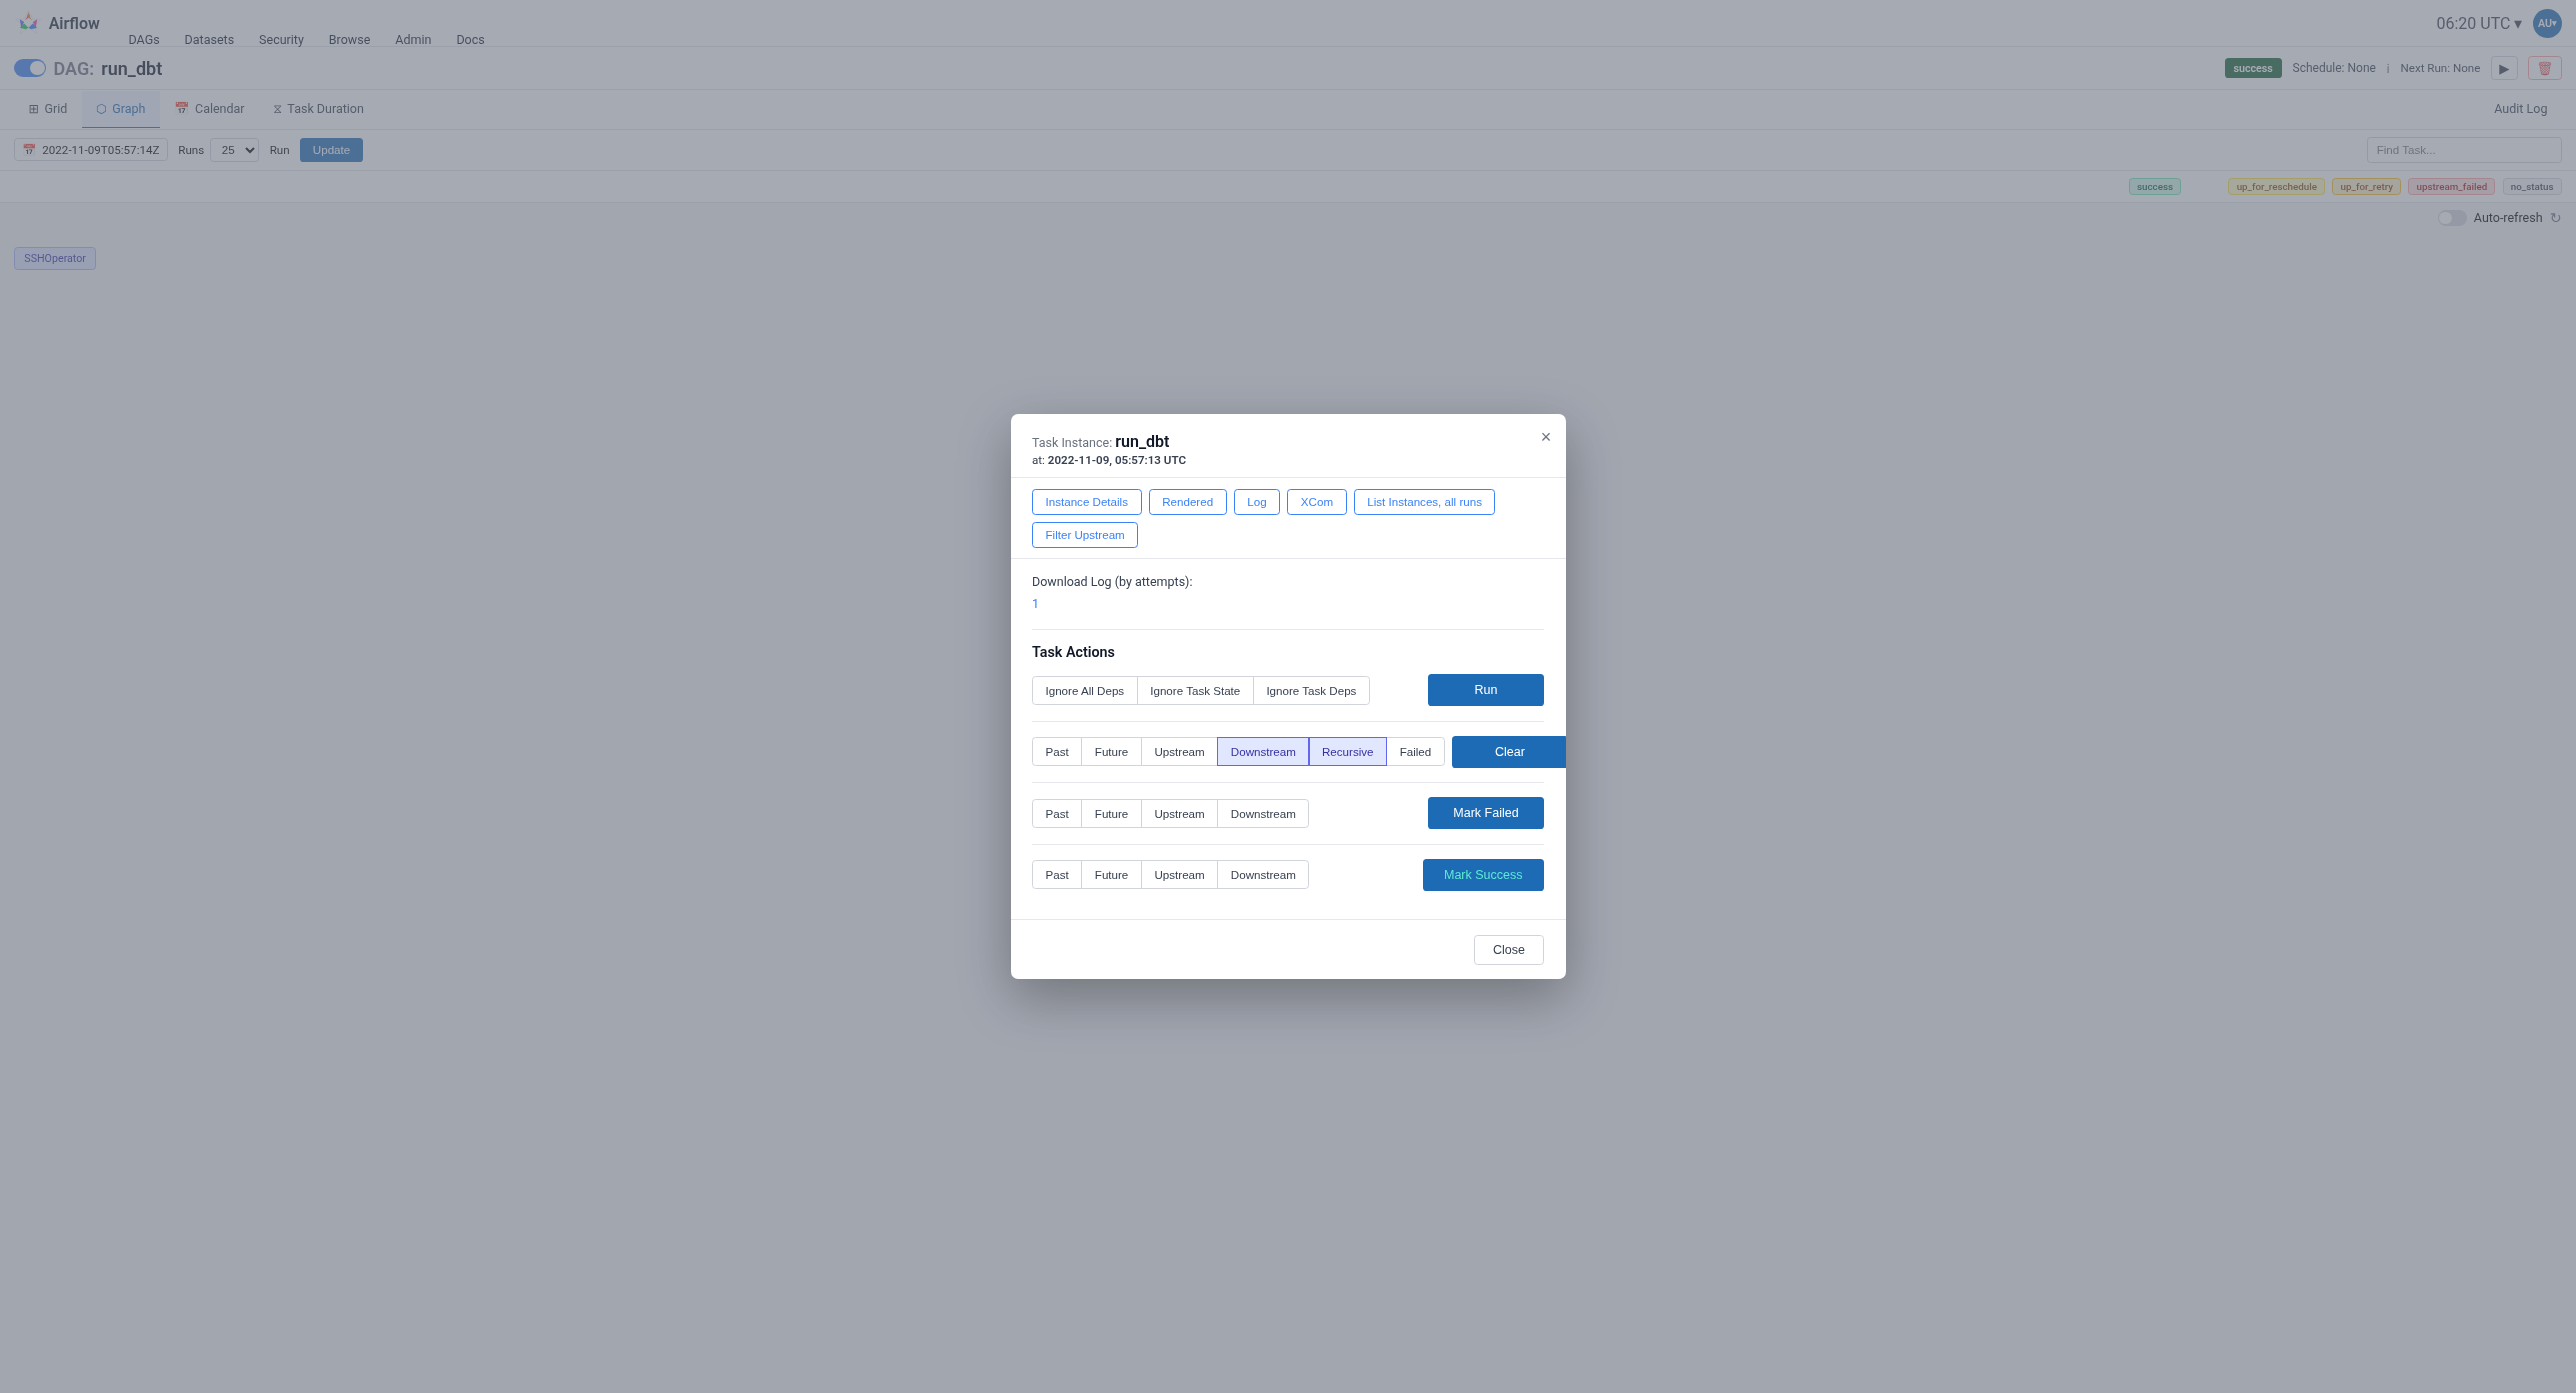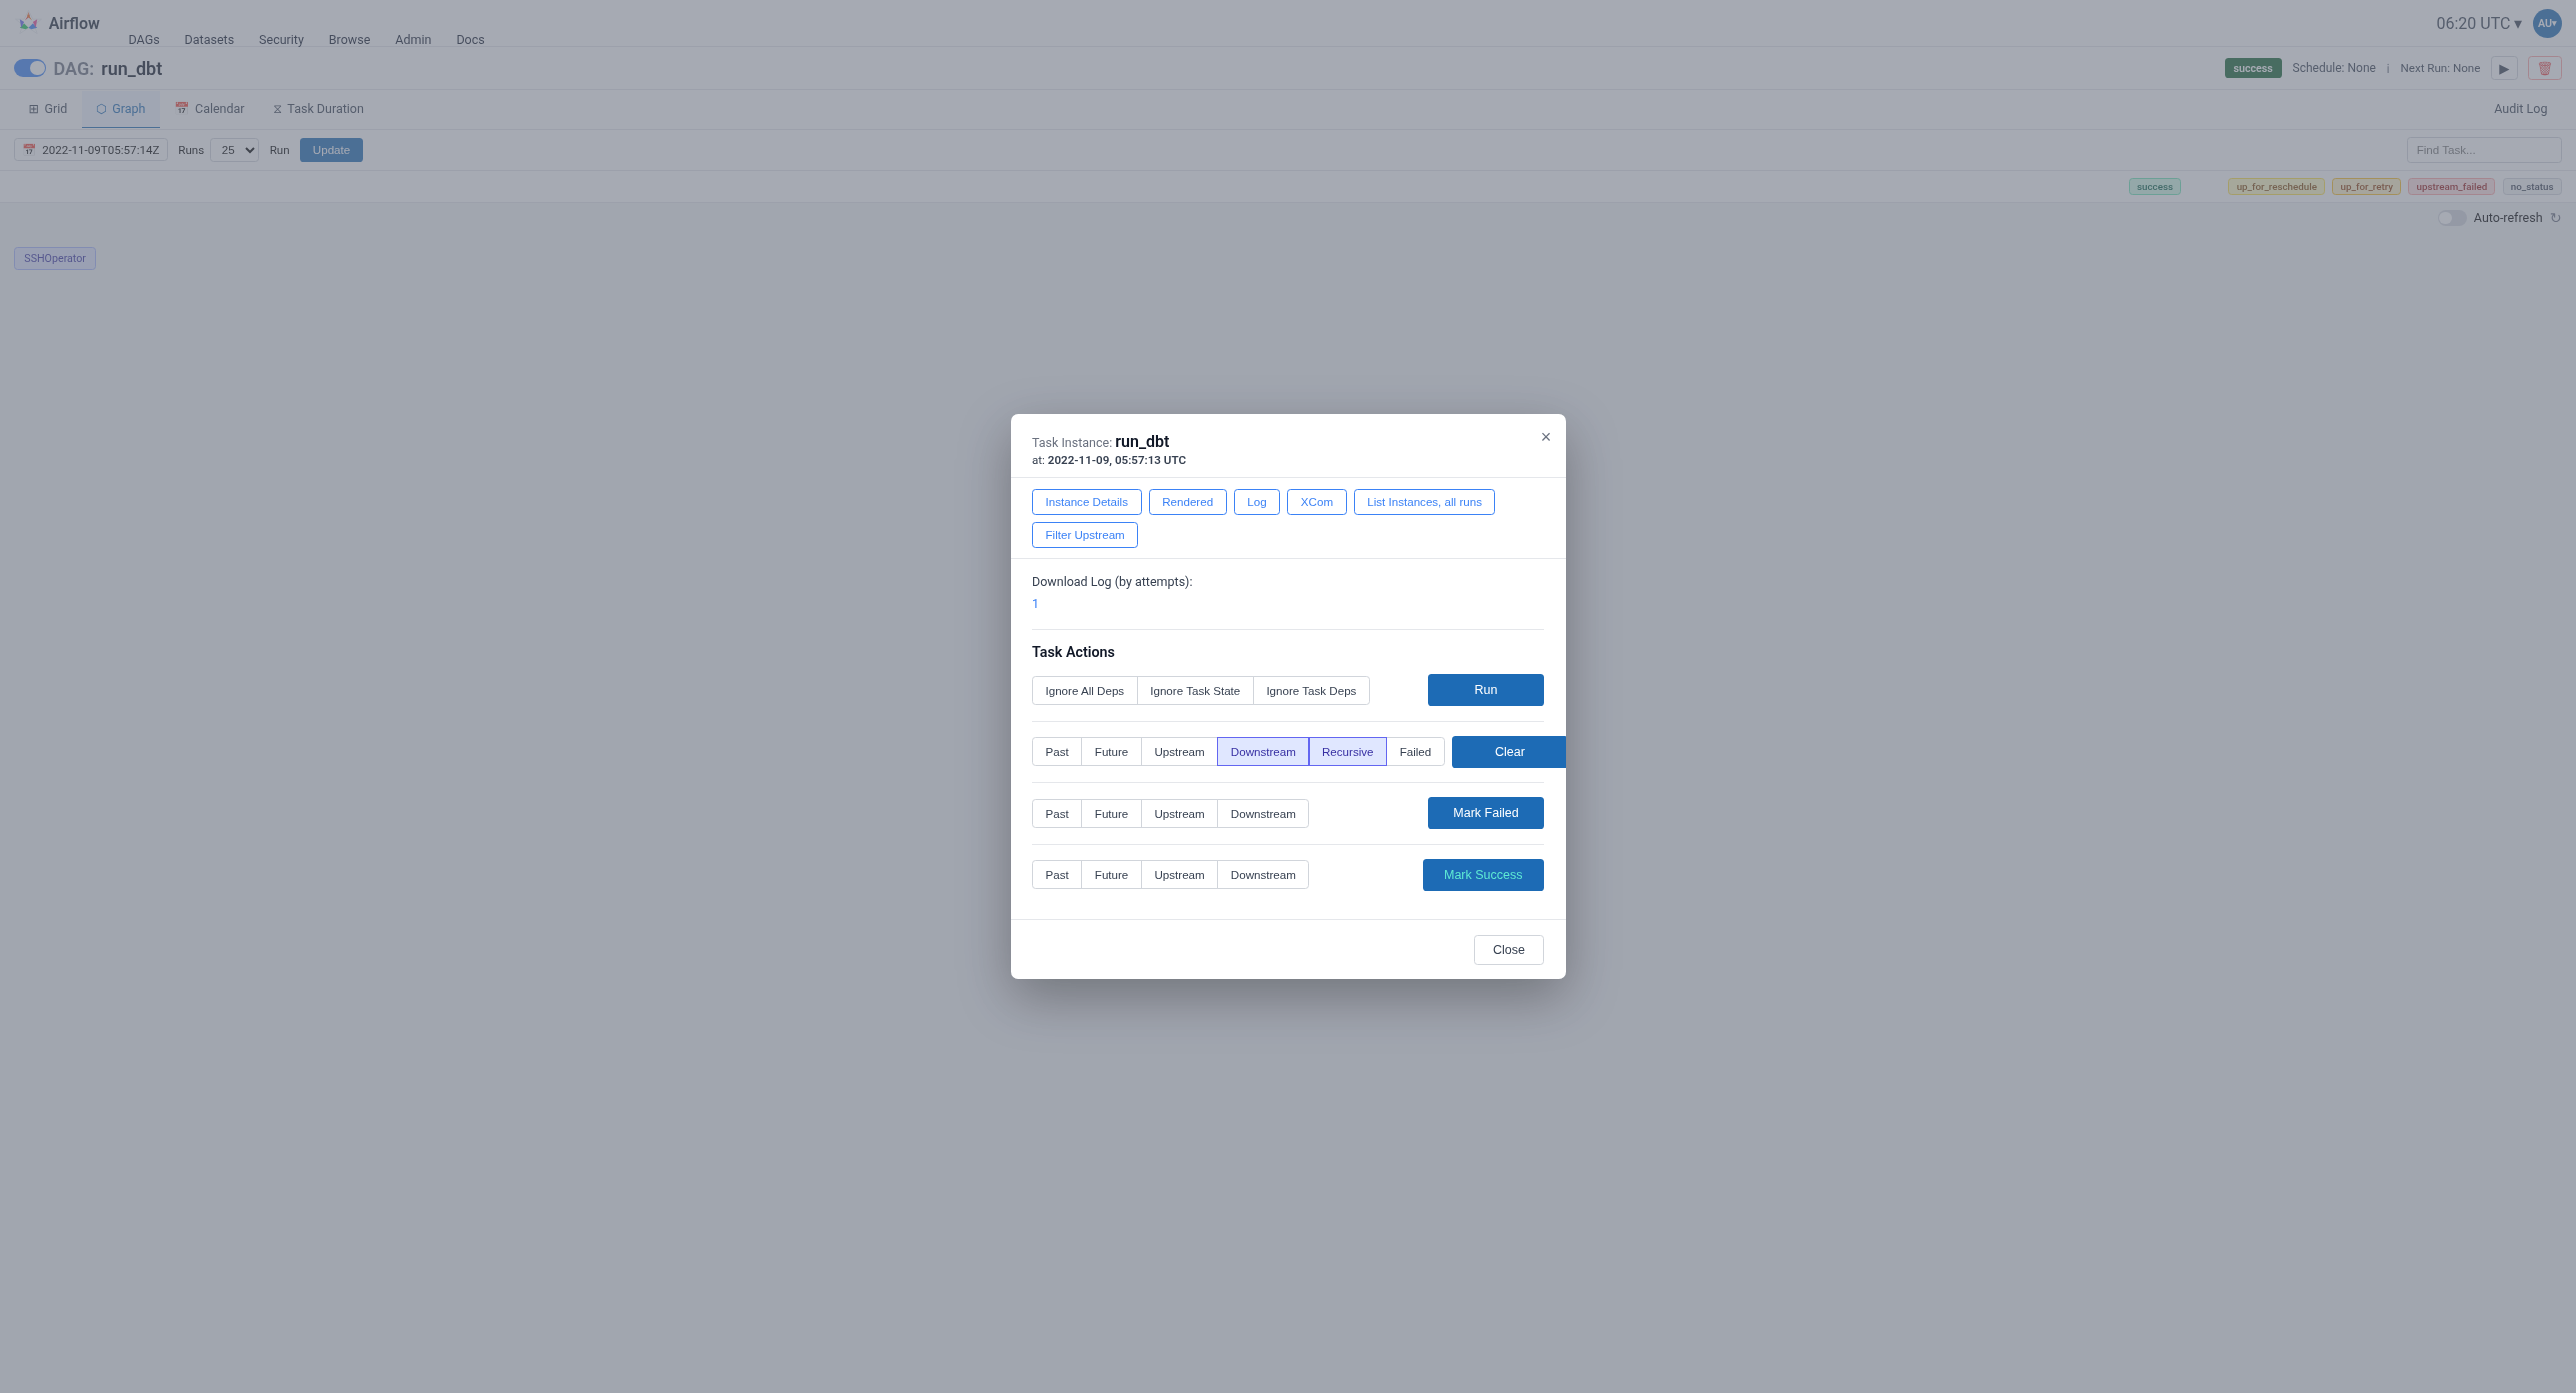--- a/index.html
+++ b/index.html
@@ -197,21 +197,21 @@
       padding: 5.4px 12.5px;
       border-radius: 3.6px;
       font-size: 11.6px;
       cursor: pointer;
     }
     .find-task-input {
       border: 0.9px solid #d1d5db;
       border-radius: 3.6px;
       padding: 5.4px 9px;
       font-size: 11.6px;
-      width: 155px;
+      width: 195px;
       margin-left: auto;
     }
 
     
     .status-row {
       background: #fff;
       padding: 7.2px 14.3px;
       border-bottom: 0.9px solid #e5e7eb;
       display: flex;
       align-items: center;

